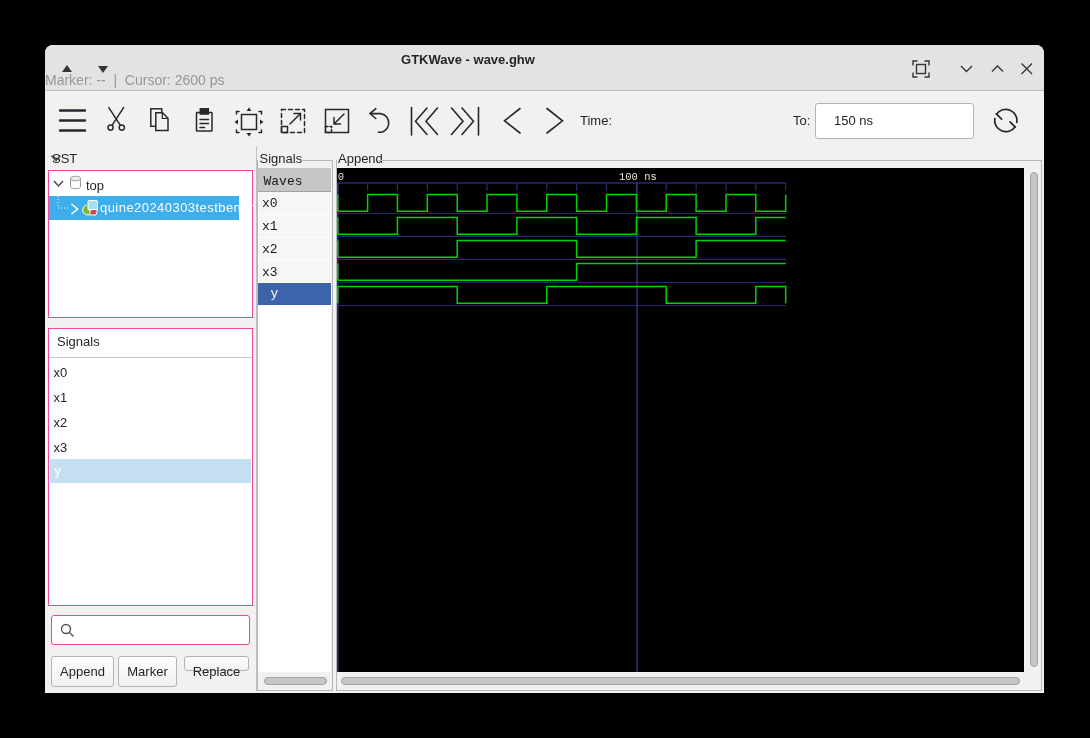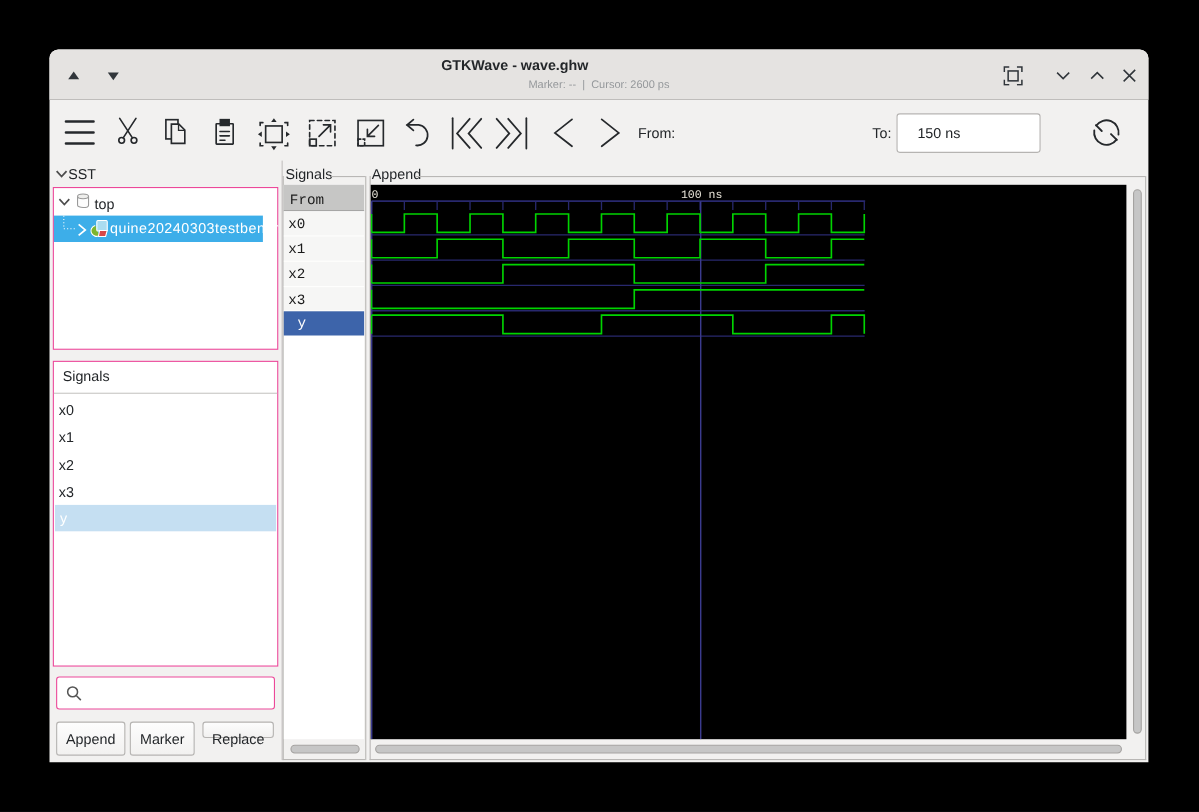--- a/index.html
+++ b/index.html
@@ -1,20 +1,20 @@
 <!DOCTYPE html>
 <html><head><meta charset="utf-8"><style>
 html,body{margin:0;padding:0;background:#000;width:1090px;height:738px;overflow:hidden}
 *{box-sizing:border-box}
 body{font-family:"Liberation Sans",sans-serif}
 #win{position:absolute;left:45px;top:45px;width:999px;height:648px;background:#f2f1f0;border-radius:8px 8px 0 0}
 #titlebar{position:absolute;left:0;top:0;width:999px;height:46px;background:#e5e3e1;border-bottom:1px solid #bfbdbb;border-radius:8px 8px 0 0}
 .tbtri{position:absolute;width:0;height:0}
 #ttl{position:absolute;left:0;top:7px;width:846px;text-align:center;font-size:13px;font-weight:bold;color:#232629}
-#sub{position:absolute;left:0;top:26.5px;width:999px;text-align:center;font-size:10px;color:#95989b}
+#sub{position:absolute;left:0;top:26.5px;width:999px;font-size:14px;color:#95989b}
 svg{position:absolute}
 .lbl{position:absolute;font-size:13px;color:#232629}
 .inp{position:absolute;background:#fff;border:1px solid #b6b4b2;border-radius:3px;font-size:13px;color:#232629;line-height:34px;padding-left:18px}
 .panel{position:absolute;background:#fff;border:1px solid #ec4899}
 .btn{position:absolute;background:linear-gradient(#fdfdfd,#f2f1f0);border:1px solid #b6b4b2;border-radius:3px;font-size:13px;color:#232629;text-align:center}
 .mono{font-family:"Liberation Mono",monospace}
 </style></head>
 <body>
 <div id="win">
   <div id="titlebar">
@@ -93,28 +93,28 @@
       <path d="M520 108.5 L504.5 120.8 L520 133" stroke-width="1.6"></path>
       <path d="M547 108.5 L562.5 120.8 L547 133" stroke-width="1.6"></path>
 
       <g stroke-width="1.7">
         <path d="M996.6 114.1 A 11.2 11.2 0 0 1 1016.8 122.4"></path>
         <path d="M1015.0 126.9 A 11.2 11.2 0 0 1 994.8 118.6"></path>
         <path d="M996.3 113.8 L1001.6 119.1 M1015.3 127.2 L1010.0 121.9"></path>
       </g>
     </g>
   </svg>
-  <div class="lbl" style="left:535px;top:68px">From:</div>
+  <div class="lbl" style="left:535px;top:68px">Time:</div>
   <div class="lbl" style="left:748px;top:68px">To:</div>
-  <div class="inp" style="left:770px;top:58px;width:131px;height:36px">150 ns</div>
+  <div class="inp" style="left:770px;top:58px;width:159px;height:36px">150 ns</div>
 
   <svg style="left:5px;top:108px" width="12" height="10" viewBox="0 0 12 10" fill="none" stroke="#4d4d4d" stroke-width="1.6">
       <path d="M1.5 2.5 L6 7.5 L10.5 2.5"></path>
     </svg>
-  <div class="lbl" style="left:17px;top:106px">SST</div>
+  <div class="lbl" style="left:7px;top:106px">SST</div>
 
   <div class="panel" style="left:3px;top:125px;width:205px;height:148px">
     <svg style="left:4px;top:8px" width="11" height="9" viewBox="0 0 11 9" fill="none" stroke="#4d4d4d" stroke-width="1.5">
         <path d="M1 2 L5.5 7 L10 2"></path>
       </svg>
     <svg style="left:20px;top:4px" width="13" height="15" viewBox="0 0 13 15">
       <path d="M1.5 3.5 v8 a5 2.2 0 0 0 10 0 v-8" fill="#fcfcfc" stroke="#9a9a9a"></path>
       <ellipse cx="6.5" cy="3.5" rx="5" ry="2.2" fill="#eeeeec" stroke="#9a9a9a"></ellipse>
     </svg>
     <div class="lbl" style="left:37px;top:7px">top</div>
@@ -157,21 +157,21 @@
 
   <div style="position:absolute;left:211px;top:101px;width:1px;height:545px;background:#c3c1bf"></div>
 
   <div class="lbl" style="left:214.5px;top:106px">Signals</div>
   <div style="position:absolute;left:256px;top:114.5px;width:31px;height:1px;background:#b9b7b5"></div>
   <div style="position:absolute;left:212px;top:114.5px;width:1px;height:531px;background:#b9b7b5"></div>
   <div style="position:absolute;left:286.5px;top:114.5px;width:1px;height:531px;background:#b9b7b5"></div>
   <div style="position:absolute;left:212px;top:645px;width:75px;height:1px;background:#b9b7b5"></div>
   <div style="position:absolute;left:212.5px;top:123px;width:73.5px;height:504px;background:#fff"></div>
 
-  <div class="mono" style="position:absolute;left:212.5px;top:123px;width:73.5px;height:23.5px;background:#c6c6c5;border-bottom:1px solid #a2a2a1;font-size:13px;color:#1a1a1a;padding:6px 0 0 6px">From</div>
+  <div class="mono" style="position:absolute;left:212.5px;top:123px;width:73.5px;height:23.5px;background:#c6c6c5;border-bottom:1px solid #a2a2a1;font-size:13px;color:#1a1a1a;padding:6px 0 0 6px">Waves</div>
   <div style="position:absolute;left:212.5px;top:146.5px;width:73.5px;height:92px;background:#f6f6f5"></div>
   <div style="position:absolute;left:212.5px;top:168.5px;width:73.5px;height:1px;background:#fefefd"></div>
   <div style="position:absolute;left:212.5px;top:191.5px;width:73.5px;height:1px;background:#fefefd"></div>
   <div style="position:absolute;left:212.5px;top:214.5px;width:73.5px;height:1px;background:#fefefd"></div>
   <div style="position:absolute;left:212.5px;top:236.5px;width:73.5px;height:1.5px;background:#fefefd"></div>
   <div class="mono" style="position:absolute;left:217px;top:151px;font-size:13px;color:#1a1a1a">x0</div>
   <div class="mono" style="position:absolute;left:217px;top:174px;font-size:13px;color:#1a1a1a">x1</div>
   <div class="mono" style="position:absolute;left:217px;top:197px;font-size:13px;color:#1a1a1a">x2</div>
   <div class="mono" style="position:absolute;left:217px;top:220px;font-size:13px;color:#1a1a1a">x3</div>
   <div class="mono" style="position:absolute;left:212.5px;top:238px;width:73.5px;height:21.6px;background:#3d64aa;color:#fff;font-size:13px;padding:3px 0 0 13px">y</div>

